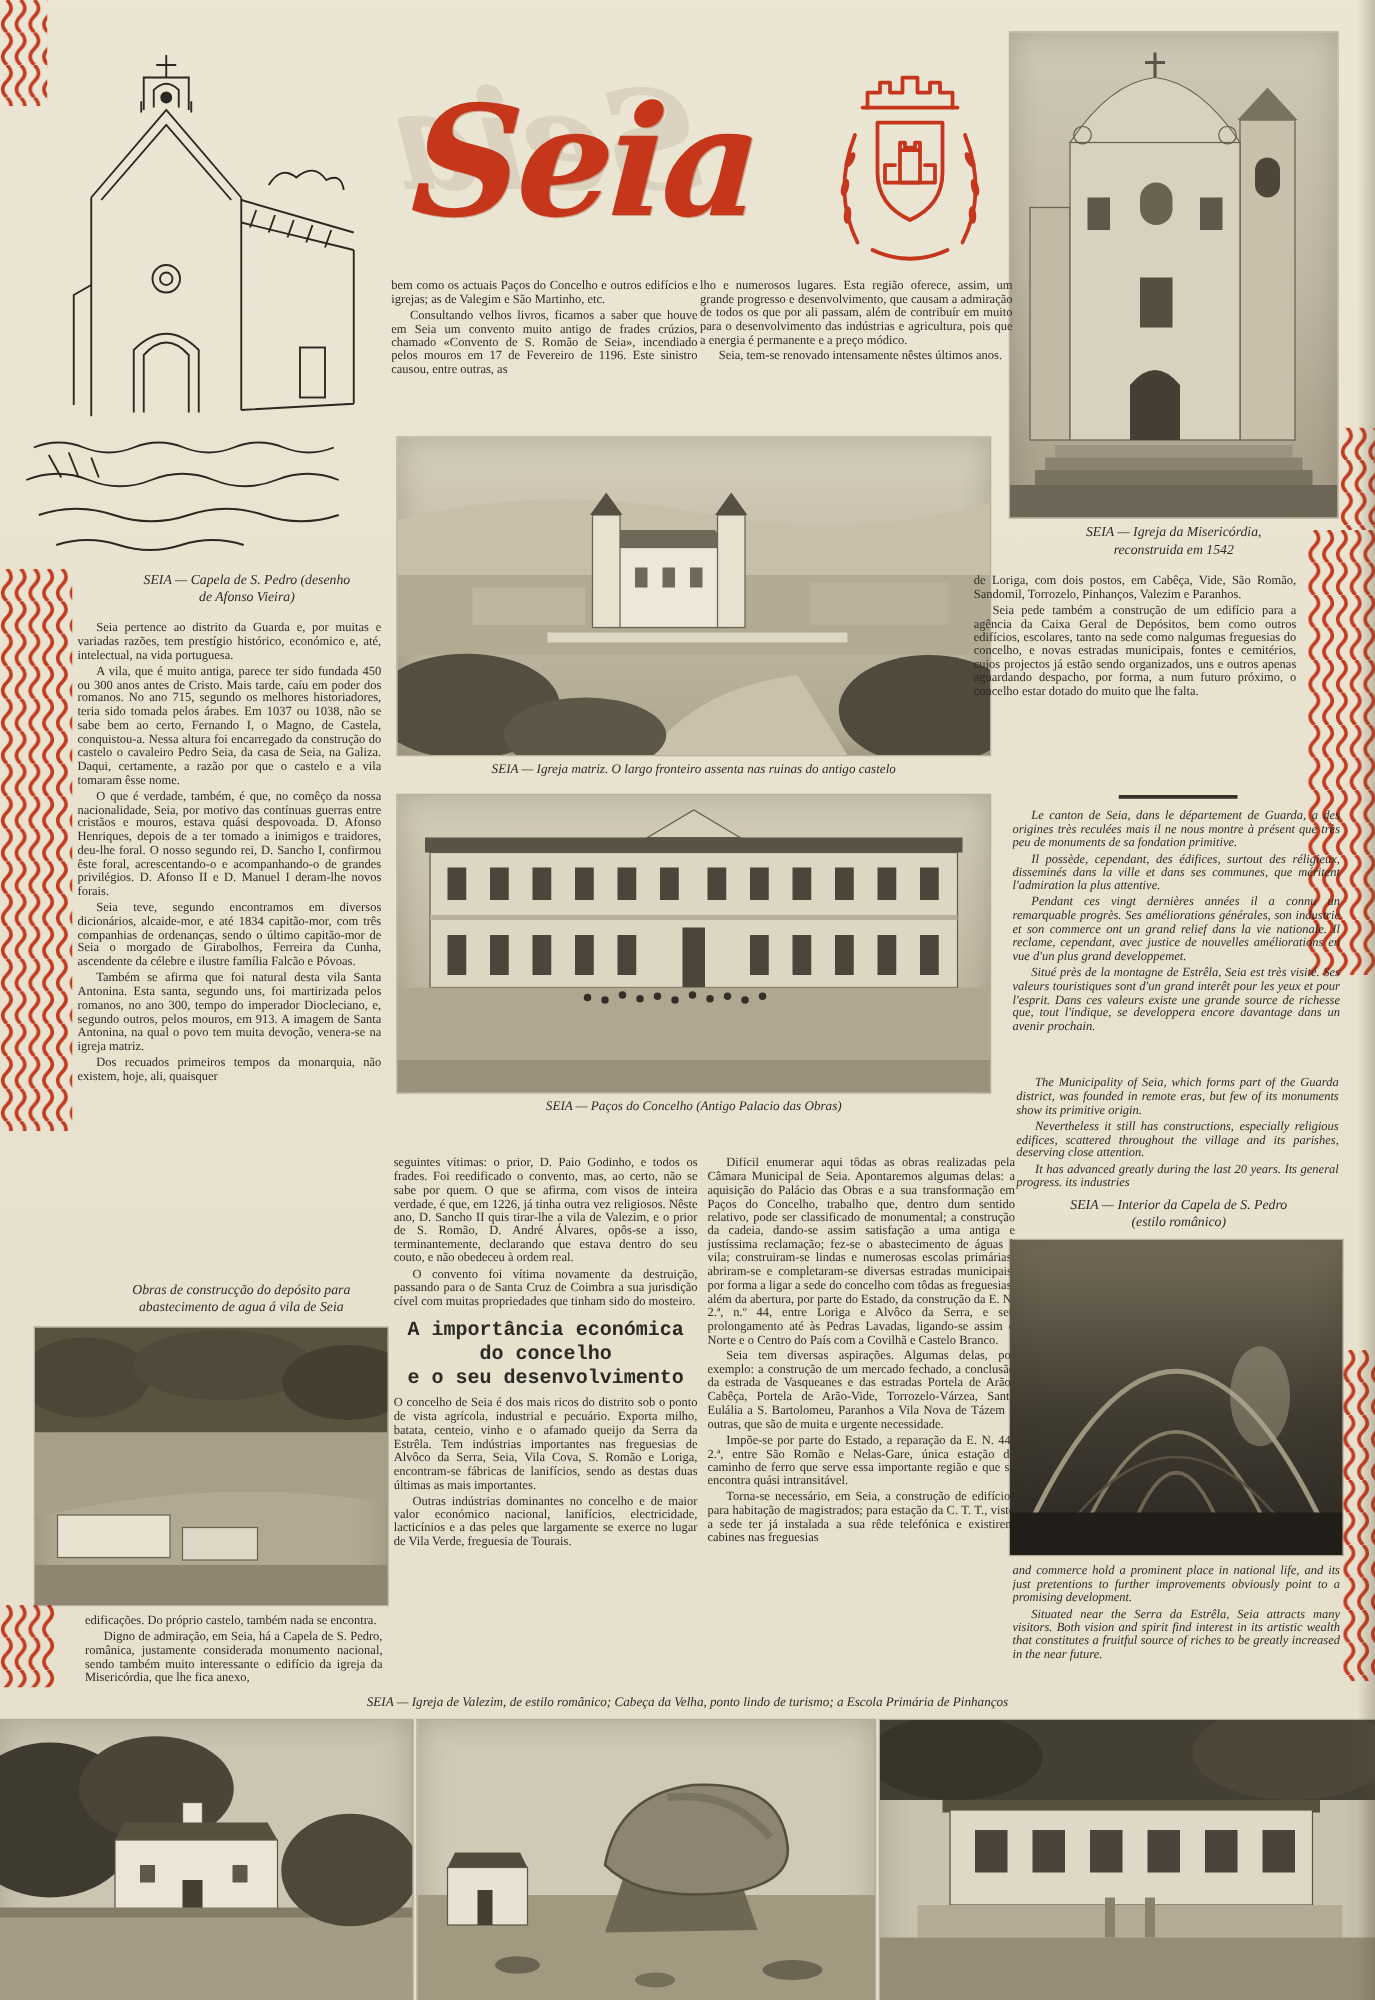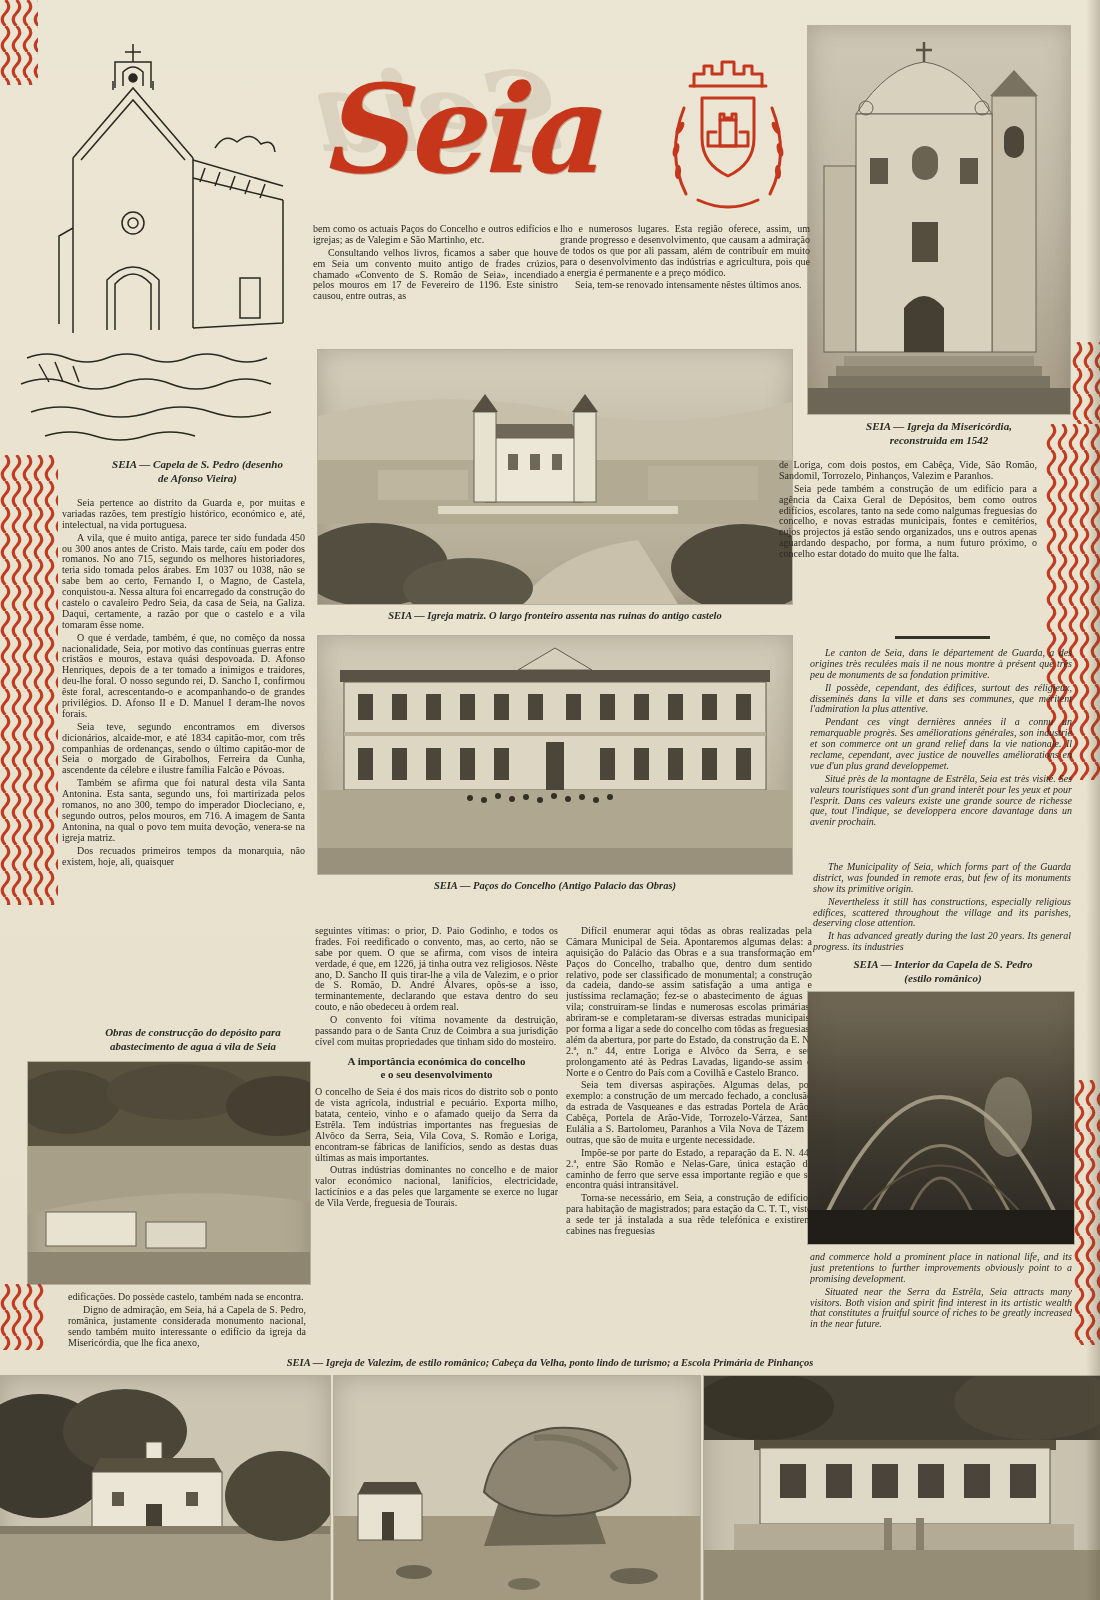--- a/index.html
+++ b/index.html
@@ -6,23 +6,23 @@
   html,body{margin:0;padding:0;background:#8a8376;}
   .page{position:relative;width:1100px;height:1600px;margin:0 auto;overflow:hidden;
         background:linear-gradient(180deg,#ebe5d3 0%,#e8e2cf 40%,#e6dfcc 100%);
         font-family:"Liberation Serif", serif;color:#2b2a25;}
   .page::after{content:"";position:absolute;right:0;top:0;width:14px;height:100%;
         background:linear-gradient(270deg,rgba(90,80,60,.28),rgba(90,80,60,0));pointer-events:none;}
   .abs{position:absolute;}
   .body-text{font-size:10px;line-height:1.09;text-align:justify;overflow:hidden;}
   .body-text p{margin:0 0 2px;text-indent:1.5em;}
   .cont p:first-child{text-indent:0;}
-  .caption{font-style:italic;font-weight:bold;font-size:11px;line-height:1.25;text-align:center;white-space:pre-line;}
+  .caption{font-style:italic;font-weight:normal;font-size:11px;line-height:1.25;text-align:center;white-space:pre-line;}
   .caption.small{font-size:10.5px;}
-  .section-heading{font-family:Liberation Serif, serif;font-weight:bold;font-size:11px;
+  .section-heading{font-family:Liberation Mono, monospace;font-weight:bold;font-size:16px;
         line-height:1.2;text-align:center;white-space:pre-line;margin:7px 0 6px;text-indent:0;}
   .ital{font-style:italic;}
   .photo{position:absolute;overflow:hidden;box-shadow:0 0 0 1px rgba(70,60,45,.3), inset 0 0 24px rgba(60,50,35,.25);}
   .photo svg{position:absolute;left:0;top:0;}
   .masthead-title{font-family:"DejaVu Serif", serif;font-style:italic;font-weight:bold;
         font-size:122px;line-height:1;color:#c6361a;letter-spacing:-4px;transform:skewX(-3deg);
         text-shadow:1px 1px 0 rgba(140,40,15,.35);}
   .ghost-title{font-family:"DejaVu Serif", serif;font-style:italic;font-weight:bold;font-size:110px;
         color:rgba(135,120,90,.16);transform:scaleX(-1) skewX(-3deg);letter-spacing:-4px;}
   .divider{background:#35322a;}
@@ -218,41 +218,41 @@
       </g>
     </svg>
   </div>
   <div class="abs caption small" style="left:330px;top:879px;width:450px">SEIA — Paços do Concelho (Antigo Palacio das Obras)</div>
 
   <div class="abs body-text" style="left:62px;top:498px;width:243px;height:524px">
       <p>Seia pertence ao distrito da Guarda e, por muitas e variadas razões, tem prestígio histórico, económico e, até, intelectual, na vida portuguesa.</p>
       <p>A vila, que é muito antiga, parece ter sido fundada 450 ou 300 anos antes de Cristo. Mais tarde, caíu em poder dos romanos. No ano 715, segundo os melhores historiadores, teria sido tomada pelos árabes. Em 1037 ou 1038, não se sabe bem ao certo, Fernando I, o Magno, de Castela, conquistou-a. Nessa altura foi encarregado da construção do castelo o cavaleiro Pedro Seia, da casa de Seia, na Galiza. Daqui, certamente, a razão por que o castelo e a vila tomaram êsse nome.</p>
       <p>O que é verdade, também, é que, no comêço da nossa nacionalidade, Seia, por motivo das contínuas guerras entre cristãos e mouros, estava quási despovoada. D. Afonso Henriques, depois de a ter tomado a inimigos e traidores, deu-lhe foral. O nosso segundo rei, D. Sancho I, confirmou êste foral, acrescentando-o e acompanhando-o de grandes privilégios. D. Afonso II e D. Manuel I deram-lhe novos forais.</p>
       <p>Seia teve, segundo encontramos em diversos dicionários, alcaide-mor, e até 1834 capitão-mor, com três companhias de ordenanças, sendo o último capitão-mor de Seia o morgado de Girabolhos, Ferreira da Cunha, ascendente da célebre e ilustre família Falcão e Póvoas.</p>
-      <p>Também se afirma que foi natural desta vila Santa Antonina. Esta santa, segundo uns, foi martirizada pelos romanos, no ano 300, tempo do imperador Diocleciano, e, segundo outros, pelos mouros, em 716. A imagem de Santa Antonina, na qual o povo tem muita devoção, venera-se na igreja matriz.</p>
+      <p>Também se afirma que foi natural desta vila Santa Antonina. Esta santa, segundo uns, foi martirizada pelos romanos, no ano 300, tempo do imperador Diocleciano, e, segundo outros, pelos mouros, em 913. A imagem de Santa Antonina, na qual o povo tem muita devoção, venera-se na igreja matriz.</p>
       <p>Dos recuados primeiros tempos da monarquia, não existem, hoje, ali, quaisquer</p>
     </div>
 
   <div class="abs caption" style="left:68px;top:1026px;width:250px">Obras de construcção do depósito para
 abastecimento de agua á vila de Seia</div>
   <div class="photo" style="left:28px;top:1062px;width:282px;height:222px;background:#b2a993">
     <svg width="282" height="222" viewBox="0 0 282 222">
       <rect width="282" height="84" fill="#59523f"></rect>
       <ellipse cx="40" cy="40" rx="52" ry="32" fill="#4c4636"></ellipse>
       <ellipse cx="150" cy="30" rx="72" ry="28" fill="#514a3a"></ellipse>
       <ellipse cx="250" cy="44" rx="52" ry="30" fill="#463f31"></ellipse>
       <path d="M0 84 H282 V140 Q140 118 0 152 Z" fill="#a89f88"></path>
       <rect x="18" y="150" width="90" height="34" fill="#e8e2d1" stroke="#6b6353"></rect>
       <rect x="118" y="160" width="60" height="26" fill="#ddd7c5" stroke="#6b6353"></rect>
       <rect y="190" width="282" height="32" fill="#8f8671"></rect>
     </svg>
   </div>
 
   <div class="abs body-text cont" style="left:68px;top:1292px;width:238px;height:62px">
-      <p>edificações. Do possède castelo, também nada se encontra.</p>
+      <p>edificações. Do próprio castelo, também nada se encontra.</p>
       <p>Digno de admiração, em Seia, há a Capela de S. Pedro, românica, justamente considerada monumento nacional, sendo também muito interessante o edifício da igreja da Misericórdia, que lhe fica anexo,</p>
     </div>
 
   <div class="abs body-text cont" style="left:315px;top:926px;width:243px;height:428px">
     <div>
         <p>seguintes vítimas: o prior, D. Paio Godinho, e todos os frades. Foi reedificado o convento, mas, ao certo, não se sabe por quem. O que se afirma, com visos de inteira verdade, é que, em 1226, já tinha outra vez religiosos. Nêste ano, D. Sancho II quis tirar-lhe a vila de Valezim, e o prior de S. Romão, D. André Álvares, opôs-se a isso, terminantemente, declarando que estava dentro do seu couto, e não obedeceu à ordem real.</p>
         <p>O convento foi vítima novamente da destruição, passando para o de Santa Cruz de Coimbra a sua jurisdição cível com muitas propriedades que tinham sido do mosteiro.</p>
       </div>
     <div class="section-heading">A importância económica do concelho
 e o seu desenvolvimento</div>

